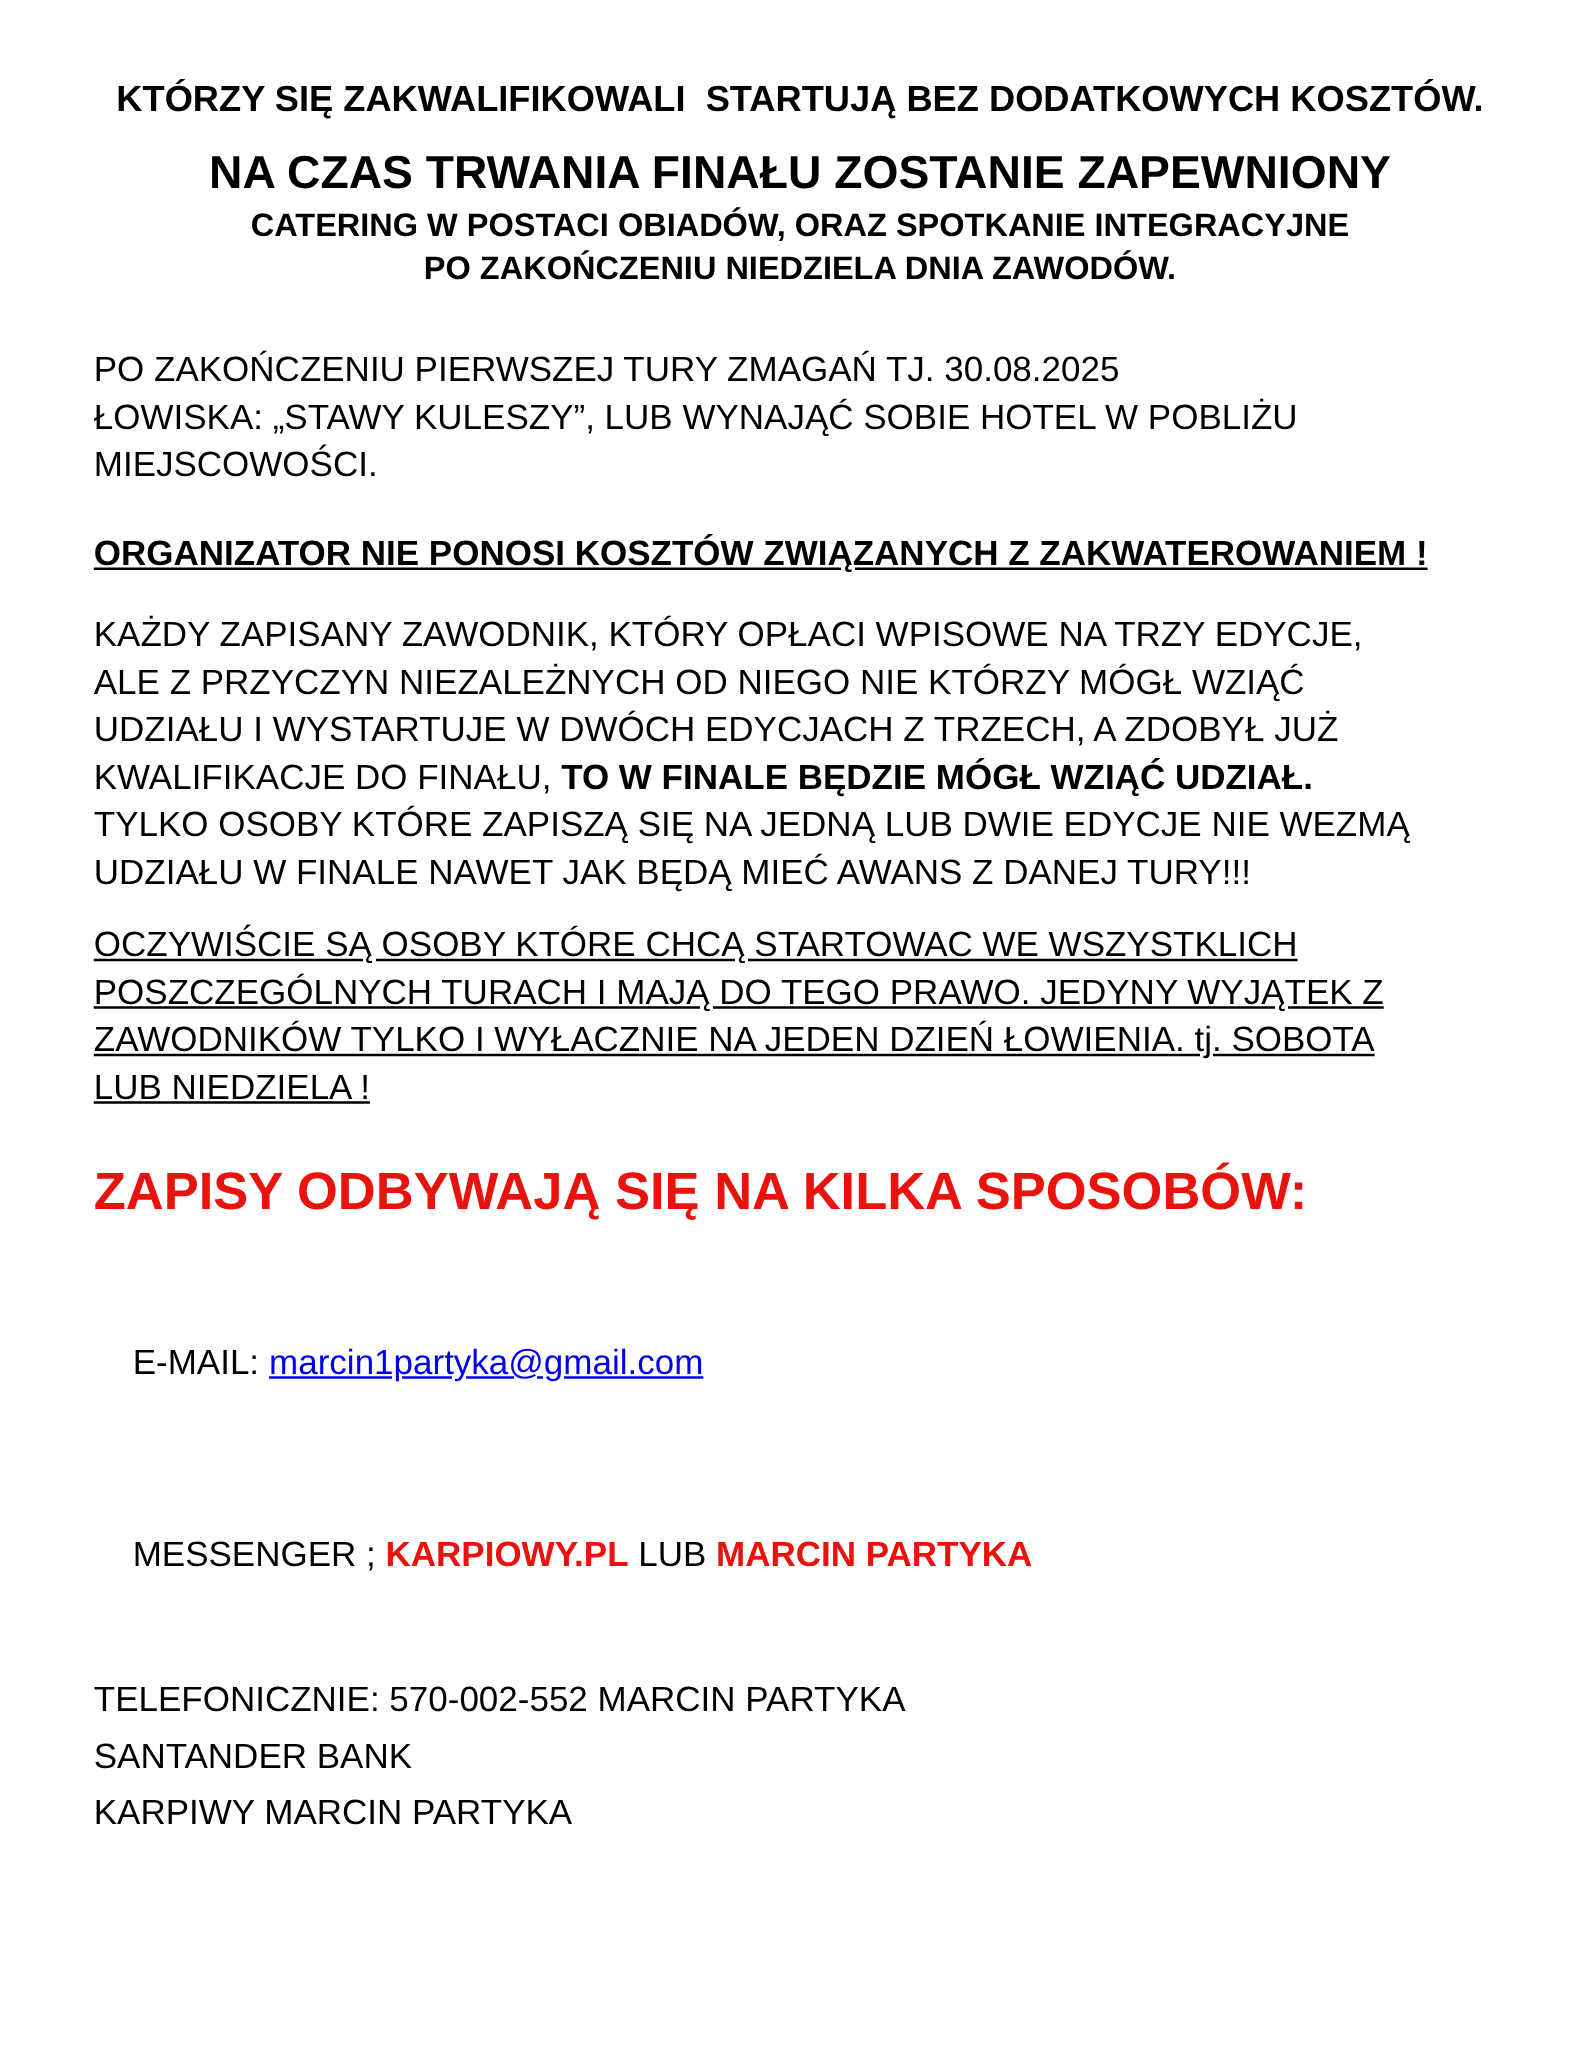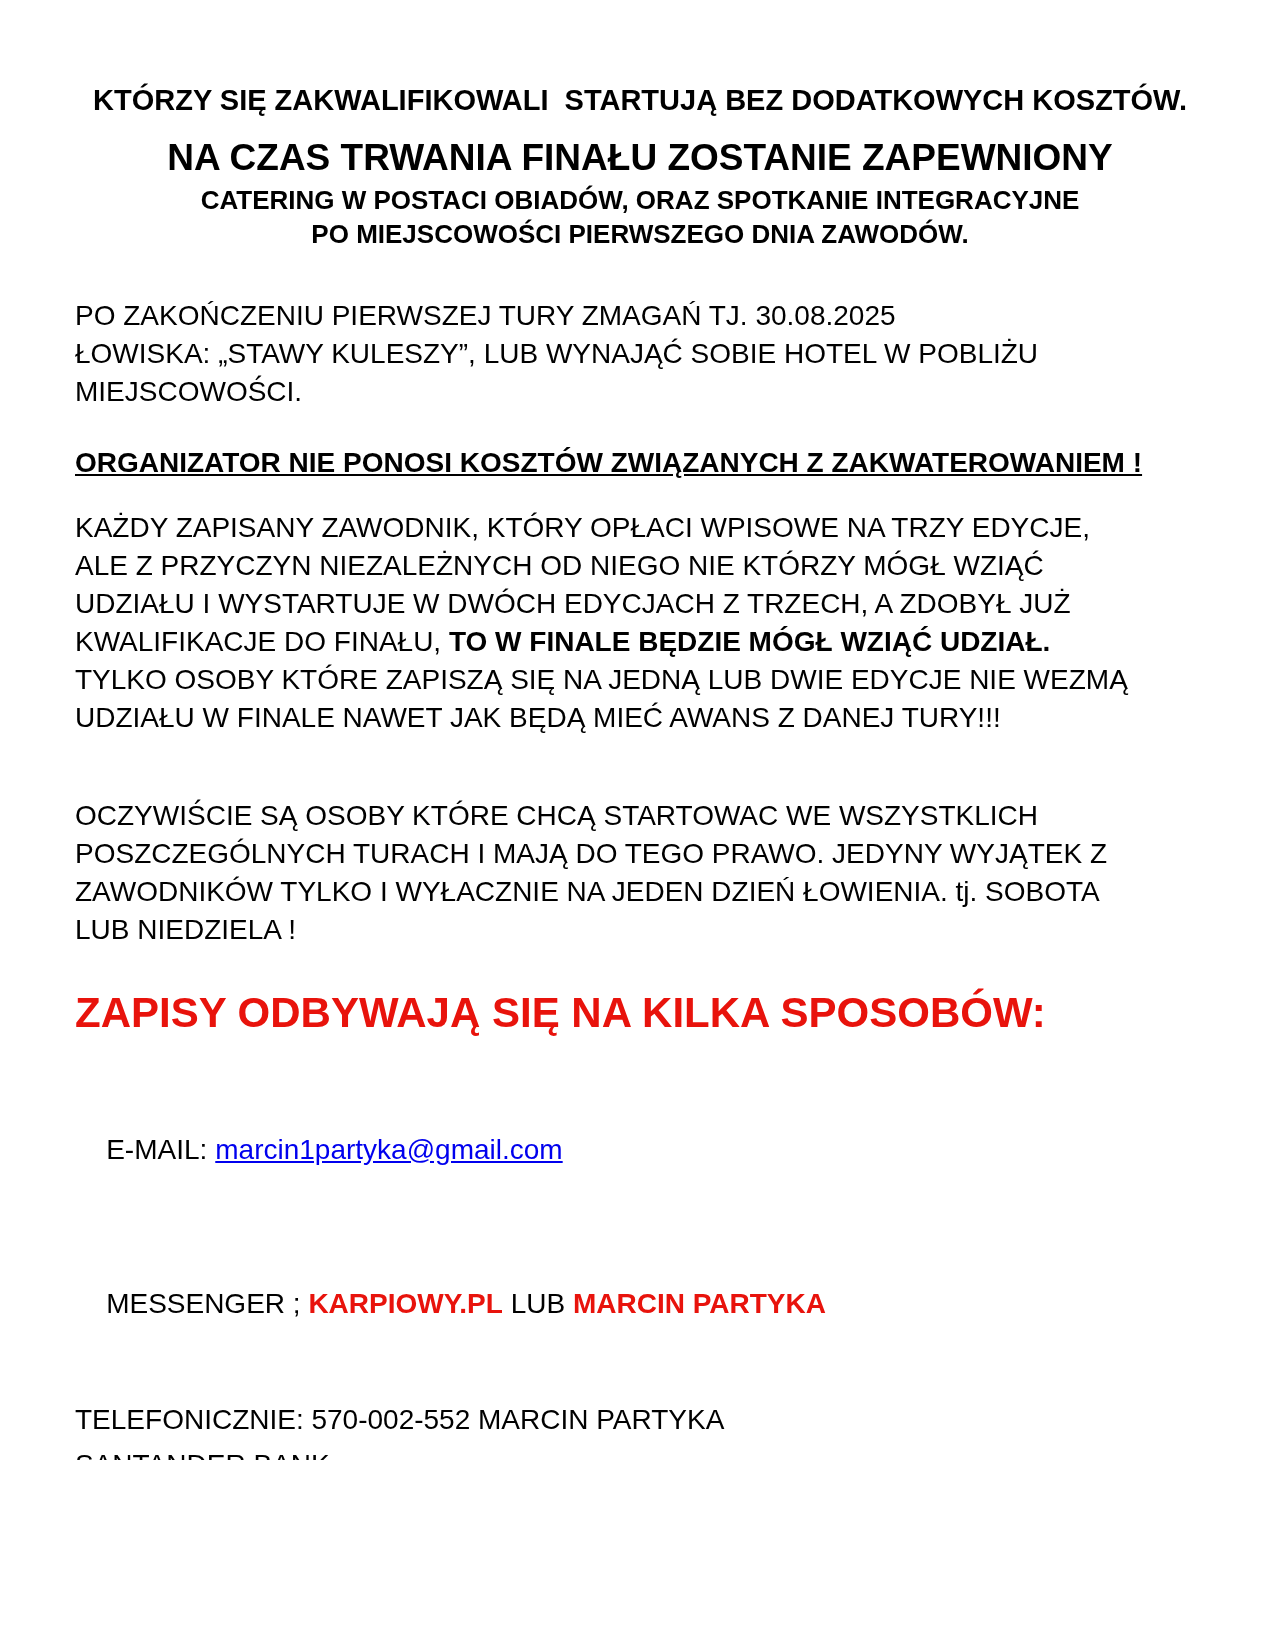--- a/index.html
+++ b/index.html
@@ -13,39 +13,39 @@
   body {
     font-family: "Liberation Sans", "DejaVu Sans", sans-serif;
     color: var(--text_black, #000);
   }
   .page {
     position: relative;
     width: 1275px;
     height: 1460px;
     background: var(--page_bg, #fff);
     overflow: hidden;
-    padding: 80px 70px 0 75px;
+    padding: 60px 70px 0 75px;
   }
   .hline, .line { white-space: pre; }
   .header-block { text-align: center; }
   .h1 { font-size: 29px; font-weight: bold; line-height: 40px; }
   .h2 { font-size: 37px; font-weight: bold; line-height: 51px; margin-top: 12px; }
   .h3 { font-size: 26px; font-weight: bold; line-height: 34px; }
   .body-par { font-size: 28px; line-height: 38px; }
   .para-camping   { margin-top: 46px; }
   .notice {
     margin-top: 32px;
     font-size: 28px;
     font-weight: bold;
     line-height: 40px;
     text-decoration: underline;
     white-space: pre;
   }
   .para-rules      { margin-top: 26px; }
-  .para-exceptions { margin-top: 60px; }
+  .para-exceptions { margin-top: 20px; text-decoration: underline; }
   .bold-inline { font-weight: bold; }
   .signup-heading {
     margin-top: 36px;
     font-size: 42px;
     font-weight: bold;
     line-height: 56px;
     color: var(--accent_red, #e8130c);
     white-space: pre;
   }
   .email-row { margin-top: 52px; font-size: 28px; line-height: 38px; white-space: pre; }
@@ -62,21 +62,21 @@
 </style>
 </head>
 <body>
 
 <div class="page">
 
   <div class="header-block">
     <div class="hline h1">KTÓRZY SIĘ ZAKWALIFIKOWALI  STARTUJĄ BEZ DODATKOWYCH KOSZTÓW.</div>
     <div class="hline h2">NA CZAS TRWANIA FINAŁU ZOSTANIE ZAPEWNIONY</div>
     <div class="hline h3">CATERING W POSTACI OBIADÓW, ORAZ SPOTKANIE INTEGRACYJNE</div>
-    <div class="hline h3">PO MIEJSCOWOŚCI PIERWSZEGO DNIA ZAWODÓW.</div>
+    <div class="hline h3">PO ZAKOŃCZENIU NIEDZIELA DNIA ZAWODÓW.</div>
   </div>
 
   <div class="body-par para-camping">
     <div class="line">PO ZAKOŃCZENIU PIERWSZEJ TURY ZMAGAŃ TJ. 30.08.2025</div>
     <div class="line">ŁOWISKA: „STAWY KULESZY”, LUB WYNAJĄĆ SOBIE HOTEL W POBLIŻU</div>
     <div class="line">MIEJSCOWOŚCI.</div>
   </div>
 
   <div class="notice">ORGANIZATOR NIE PONOSI KOSZTÓW ZWIĄZANYCH Z ZAKWATEROWANIEM !</div>
 

